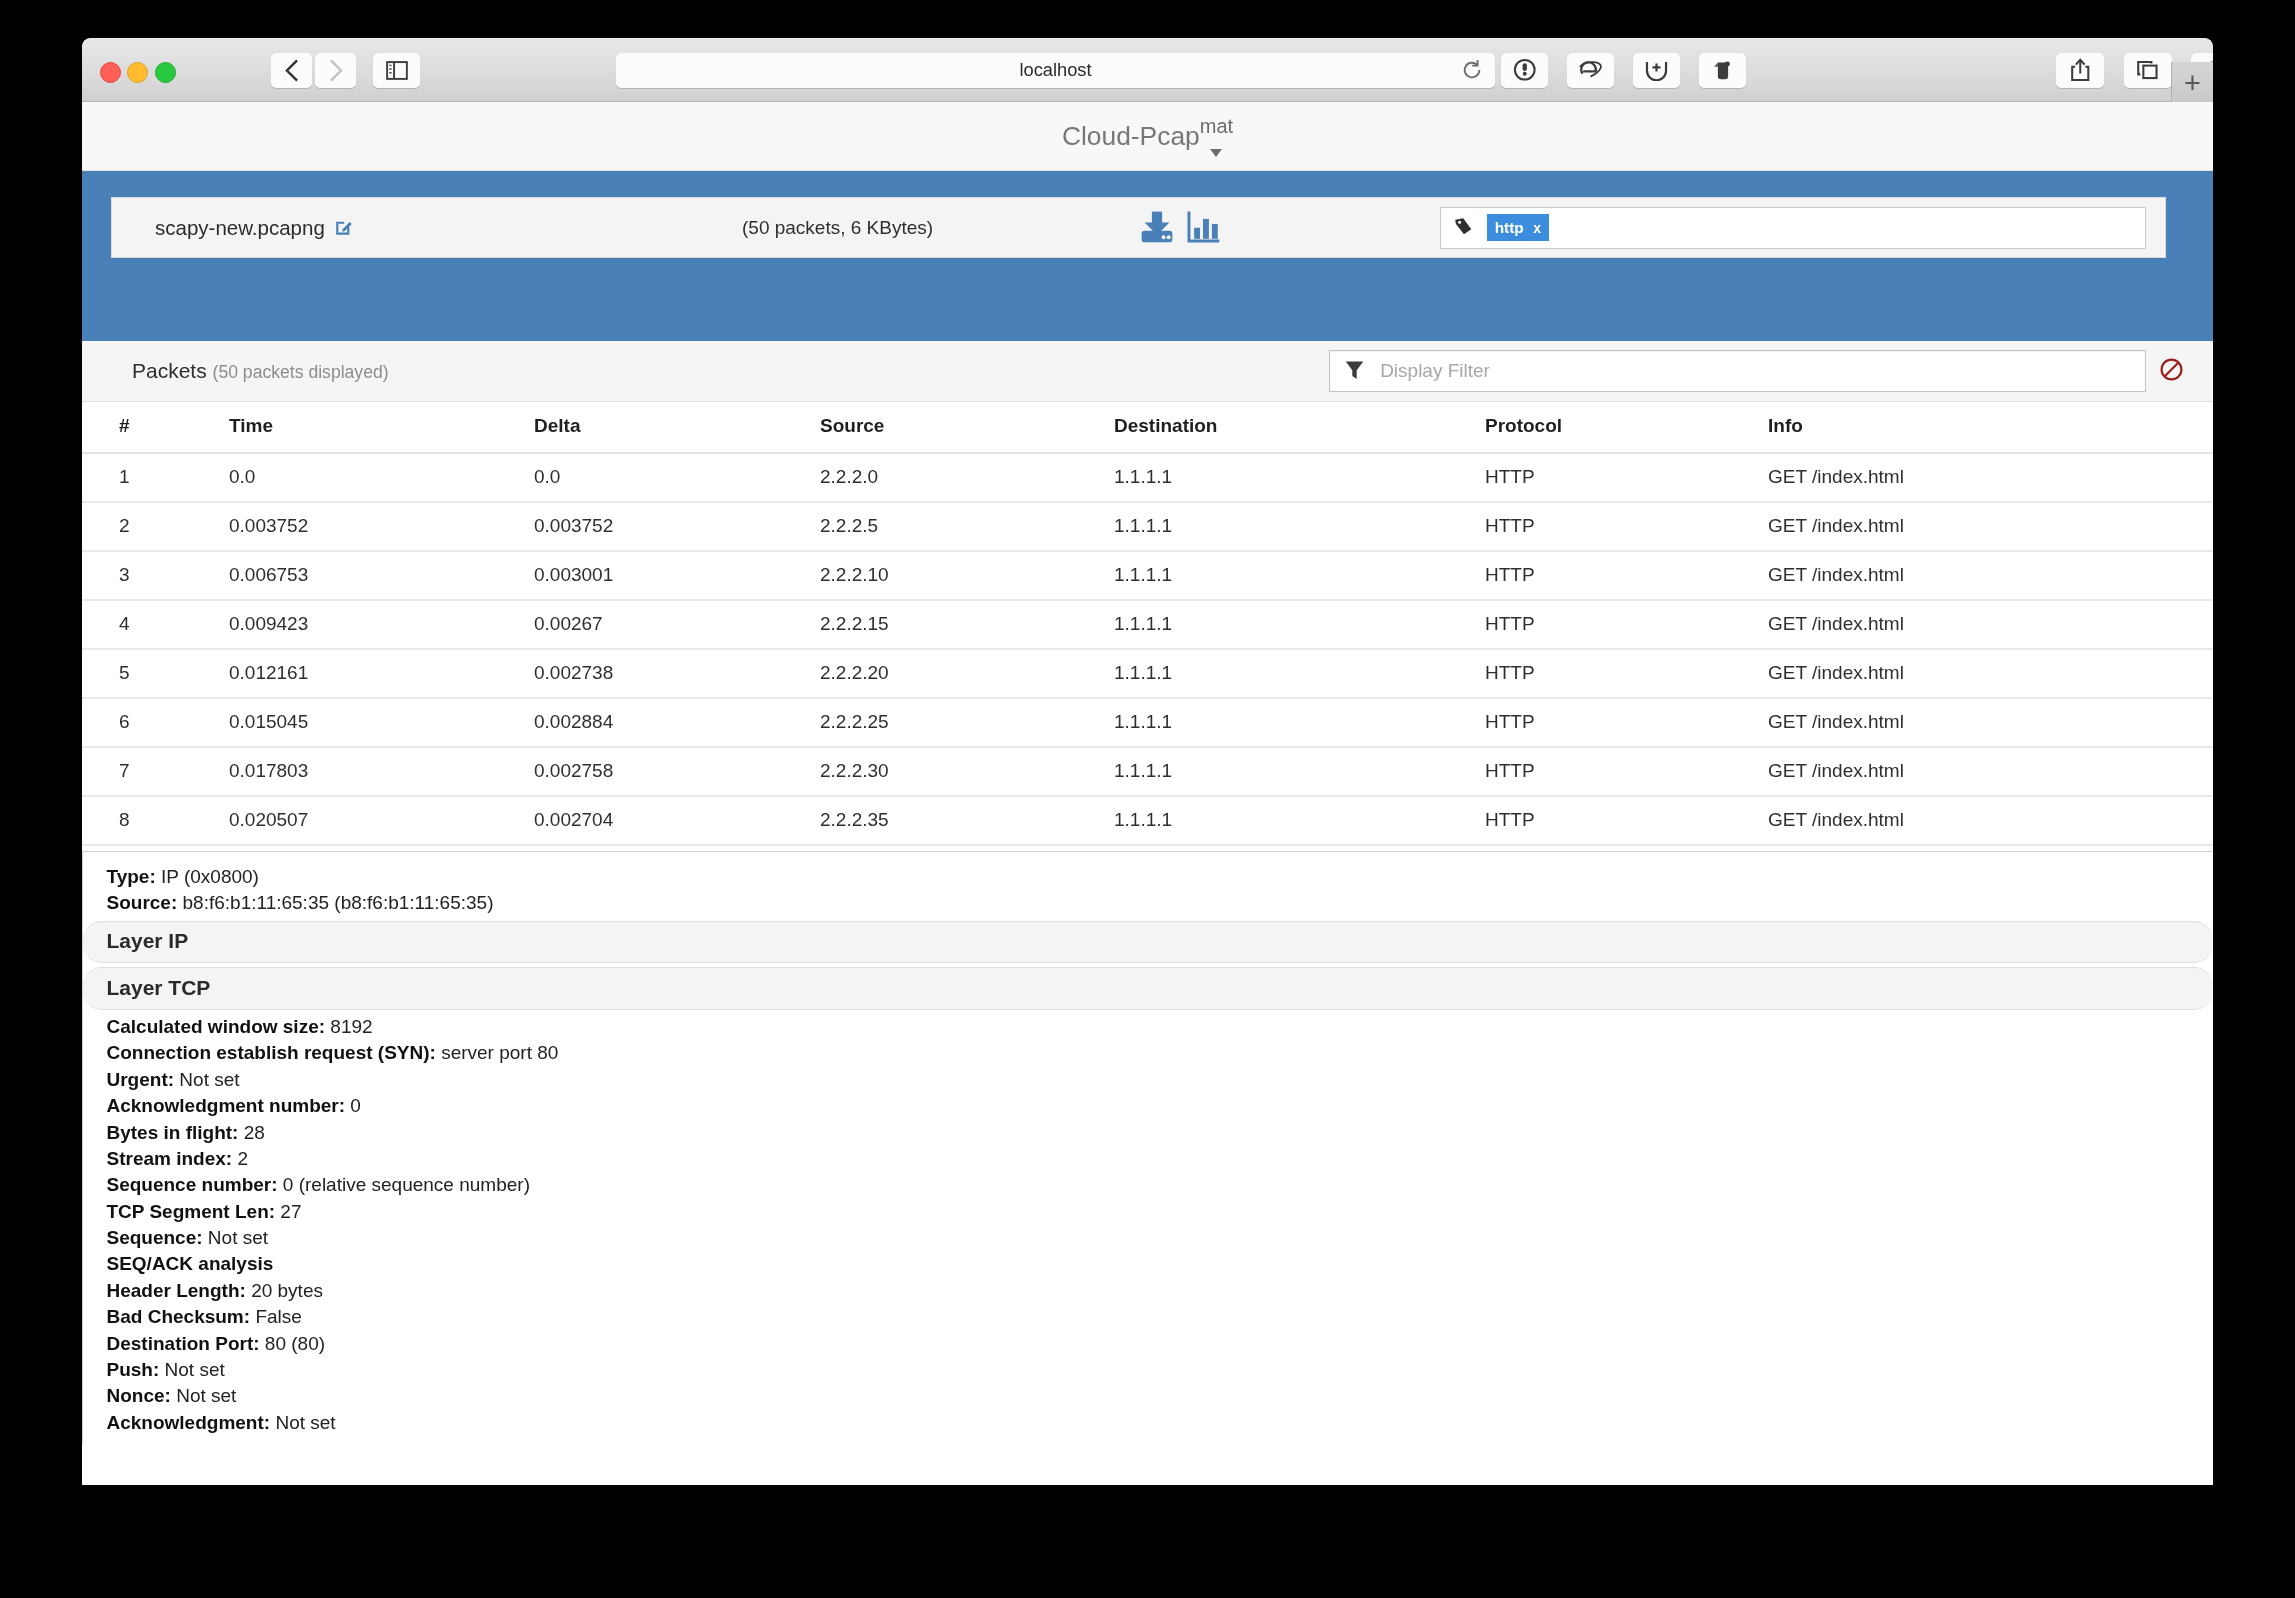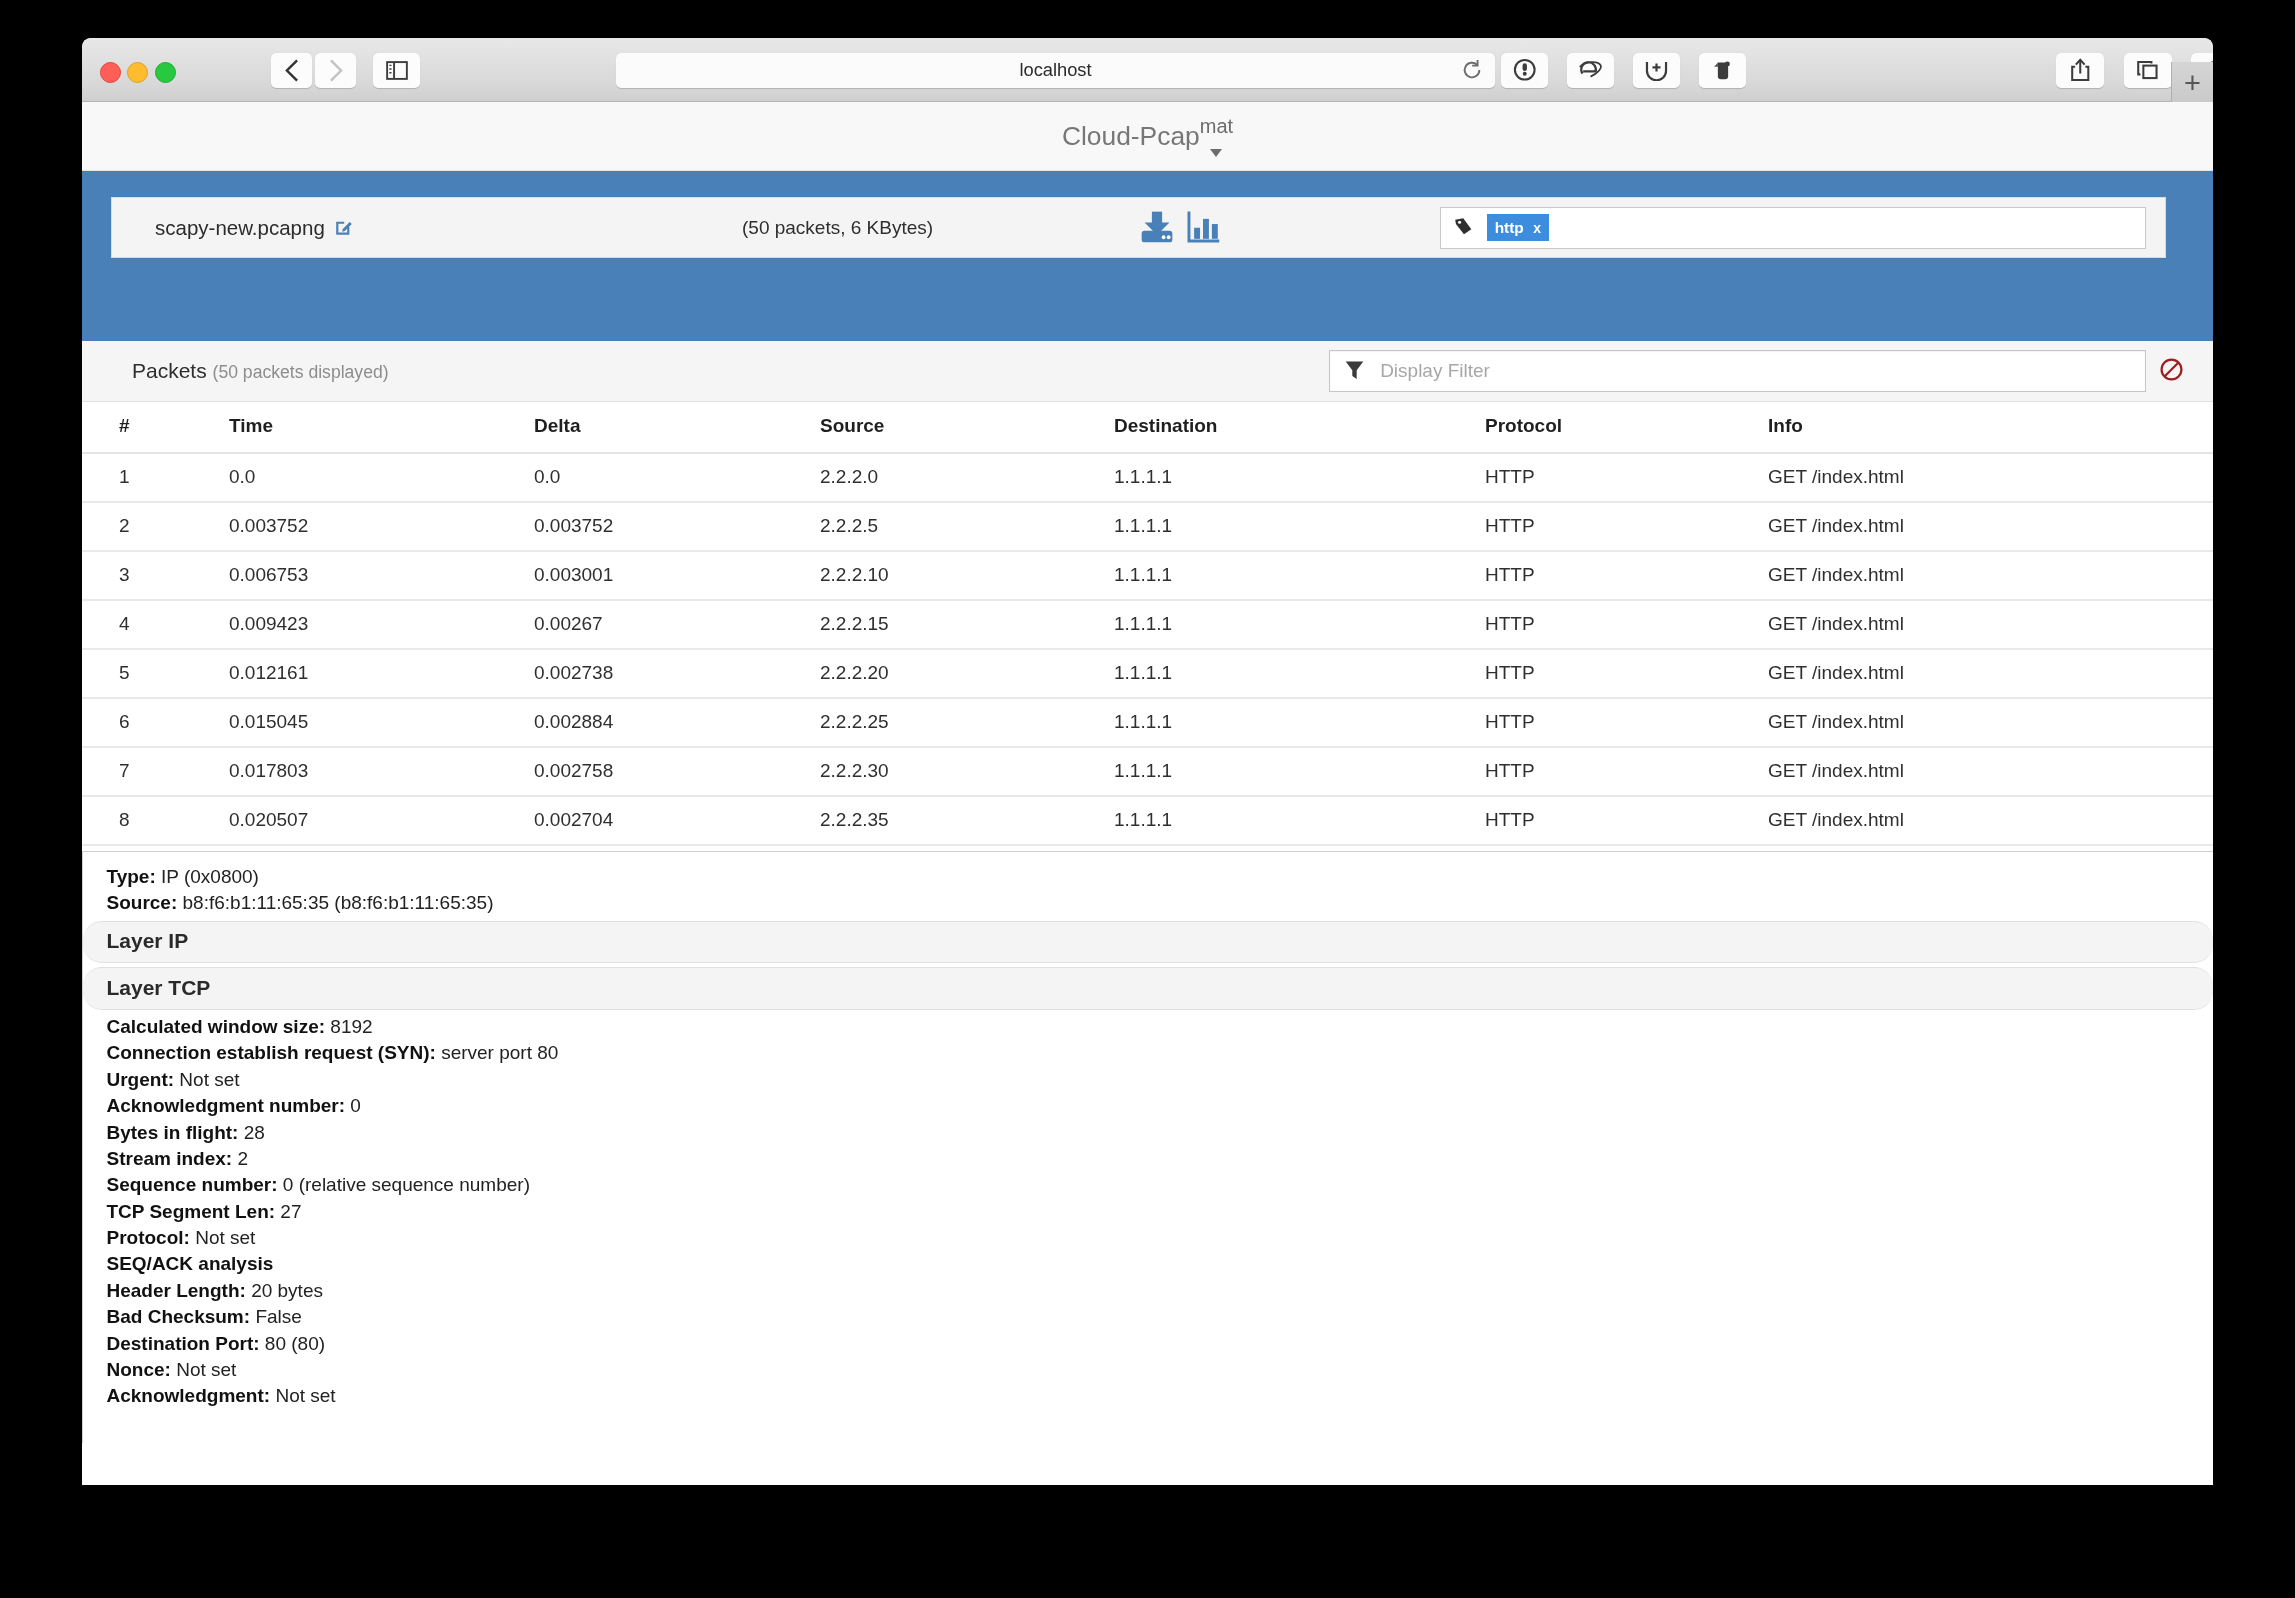--- a/index.html
+++ b/index.html
@@ -524,25 +524,26 @@
       <div class="layer-head">Layer TCP</div>
       <div id="tcp-fields">
           <div class="detail-line"><b>Calculated window size:</b><span> 8192</span></div>
           <div class="detail-line"><b>Connection establish request (SYN):</b><span> server port 80</span></div>
           <div class="detail-line"><b>Urgent:</b><span> Not set</span></div>
           <div class="detail-line"><b>Acknowledgment number:</b><span> 0</span></div>
           <div class="detail-line"><b>Bytes in flight:</b><span> 28</span></div>
           <div class="detail-line"><b>Stream index:</b><span> 2</span></div>
           <div class="detail-line"><b>Sequence number:</b><span> 0 (relative sequence number)</span></div>
           <div class="detail-line"><b>TCP Segment Len:</b><span> 27</span></div>
-          <div class="detail-line"><b>Protocol:</b><span> Not set</span></div>
+          <div class="detail-line"><b>Sequence:</b><span> Not set</span></div>
           <div class="detail-line"><b>SEQ/ACK analysis</b></div>
           <div class="detail-line"><b>Header Length:</b><span> 20 bytes</span></div>
           <div class="detail-line"><b>Bad Checksum:</b><span> False</span></div>
           <div class="detail-line"><b>Destination Port:</b><span> 80 (80)</span></div>
+          <div class="detail-line"><b>Push:</b><span> Not set</span></div>
           <div class="detail-line"><b>Nonce:</b><span> Not set</span></div>
           <div class="detail-line"><b>Acknowledgment:</b><span> Not set</span></div>
         </div>
     </div>
 
   </div>
 </div>
 
 
 </body></html>

